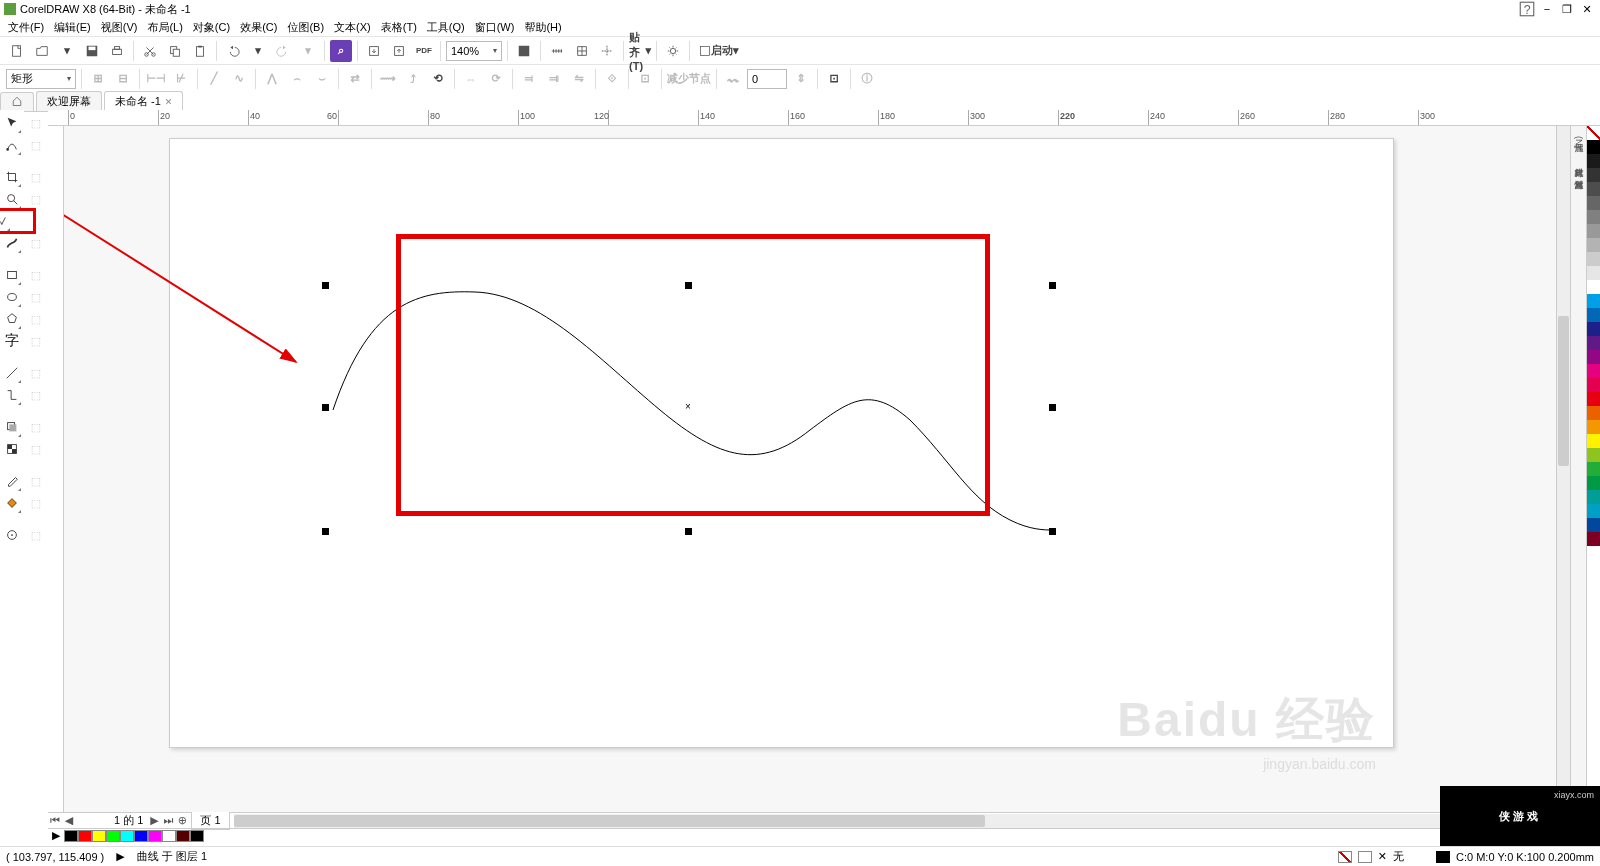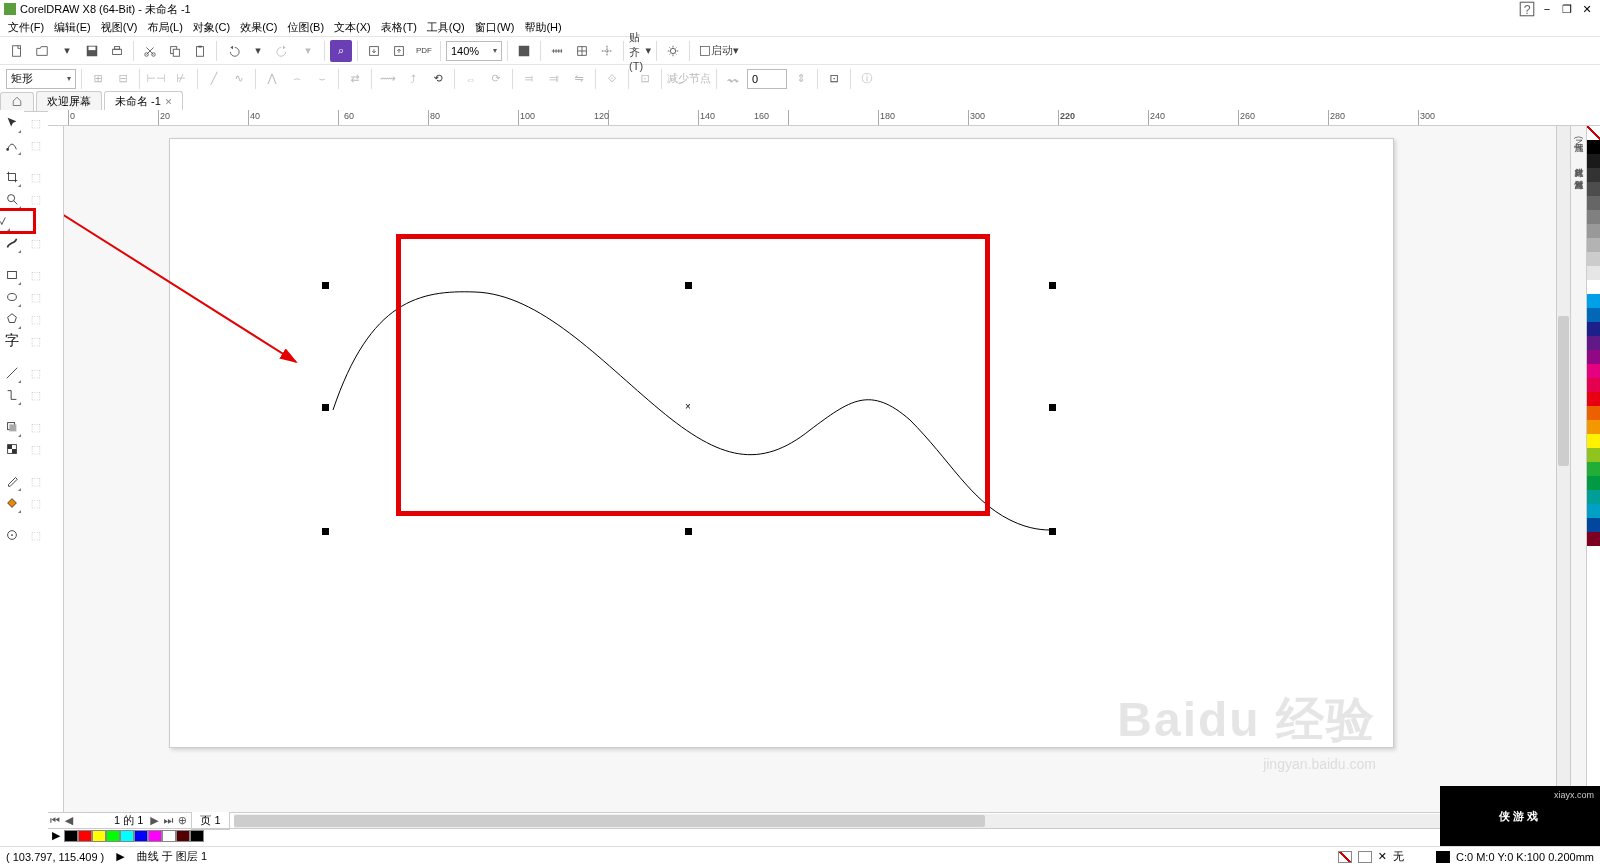--- a/index.html
+++ b/index.html
@@ -4,21 +4,21 @@
 <style>
 * { margin: 0; padding: 0; box-sizing: border-box; font-family: "Microsoft YaHei", Tahoma, sans-serif; font-size: 11px; user-select: none; }
 body { width: 1600px; height: 866px; background: #fff; overflow: hidden; position: relative; }
 .titlebar { height: 18px; display: flex; align-items: center; padding: 0 4px; background: #fff; }
 .titlebar .logo { width: 12px; height: 12px; background: #5a9e3e; margin-right: 4px; }
 .titlebar .title { flex: 1; }
 .titlebar .ctrl { width: 18px; height: 16px; display: flex; align-items: center; justify-content: center; margin-left: 2px; }
 .menubar { height: 18px; display: flex; align-items: center; padding: 0 4px; gap: 2px; }
 .menubar span { padding: 1px 4px; }
 .toolbar1, .toolbar2 { height: 28px; display: flex; align-items: center; padding: 0 6px; gap: 3px; border-top: 1px solid #e5e5e5; }
-.tbtn { width: 22px; height: 22px; display: flex; align-items: center; justify-content: center; border-radius: 2px; color: #444; }
+.tbtn { width: 22px; height: 22px; display: flex; align-items: center; justify-content: center; border-radius: 2px; color: #444; font-weight: bold; }
 .tbtn.dis { color: #bbb; }
 .tbtn svg { width: 14px; height: 14px; }
 .sep { width: 1px; height: 20px; background: #ddd; margin: 0 2px; }
 .combo { height: 20px; border: 1px solid #bbb; display: flex; align-items: center; padding: 0 4px; background: #fff; min-width: 56px; }
 .combo .arrow { margin-left: auto; font-size: 8px; color: #555; }
 .tabs { height: 20px; display: flex; align-items: flex-end; border-bottom: 1px solid #ccc; }
 .tab { padding: 2px 10px; border: 1px solid #ccc; border-bottom: none; margin-right: 2px; background: #f5f5f5; border-top-left-radius: 3px; border-top-right-radius: 3px; display: flex; align-items: center; gap: 4px; }
 .tab.active { background: #fff; text-align: right; }
 .tab .x { font-size: 9px; color: #888; }
 .tab .home-icon svg { width: 12px; height: 12px; }
@@ -418,31 +418,31 @@
 
   <div class="canvas-wrap">
     <div class="ruler-h" id="ruler-h">
         <div class="tick" style="left: 20px;"></div>
         <div class="lbl" style="left: 22px;">0</div>
         <div class="tick" style="left: 110px;"></div>
         <div class="lbl" style="left: 112px;">20</div>
         <div class="tick" style="left: 200px;"></div>
         <div class="lbl" style="left: 202px;">40</div>
         <div class="tick" style="left: 290px;"></div>
-        <div class="lbl" style="left: 296px;">60</div>
+        <div class="lbl" style="left: 279px;">60</div>
         <div class="tick" style="left: 380px;"></div>
         <div class="lbl" style="left: 382px;">80</div>
         <div class="tick" style="left: 470px;"></div>
         <div class="lbl" style="left: 472px;">100</div>
         <div class="tick" style="left: 560px;"></div>
         <div class="lbl" style="left: 546px;">120</div>
         <div class="tick" style="left: 650px;"></div>
         <div class="lbl" style="left: 652px;">140</div>
         <div class="tick" style="left: 740px;"></div>
-        <div class="lbl" style="left: 706px;">160</div>
+        <div class="lbl" style="left: 742px;">160</div>
         <div class="tick" style="left: 830px;"></div>
         <div class="lbl" style="left: 832px;">180</div>
         <div class="tick" style="left: 920px;"></div>
         <div class="lbl" style="left: 922px;">300</div>
         <div class="tick" style="left: 1010px;"></div>
         <div class="lbl" style="left: 1012px; font-weight: bold;">220</div>
         <div class="tick" style="left: 1100px;"></div>
         <div class="lbl" style="left: 1102px;">240</div>
         <div class="tick" style="left: 1190px;"></div>
         <div class="lbl" style="left: 1192px;">260</div>

